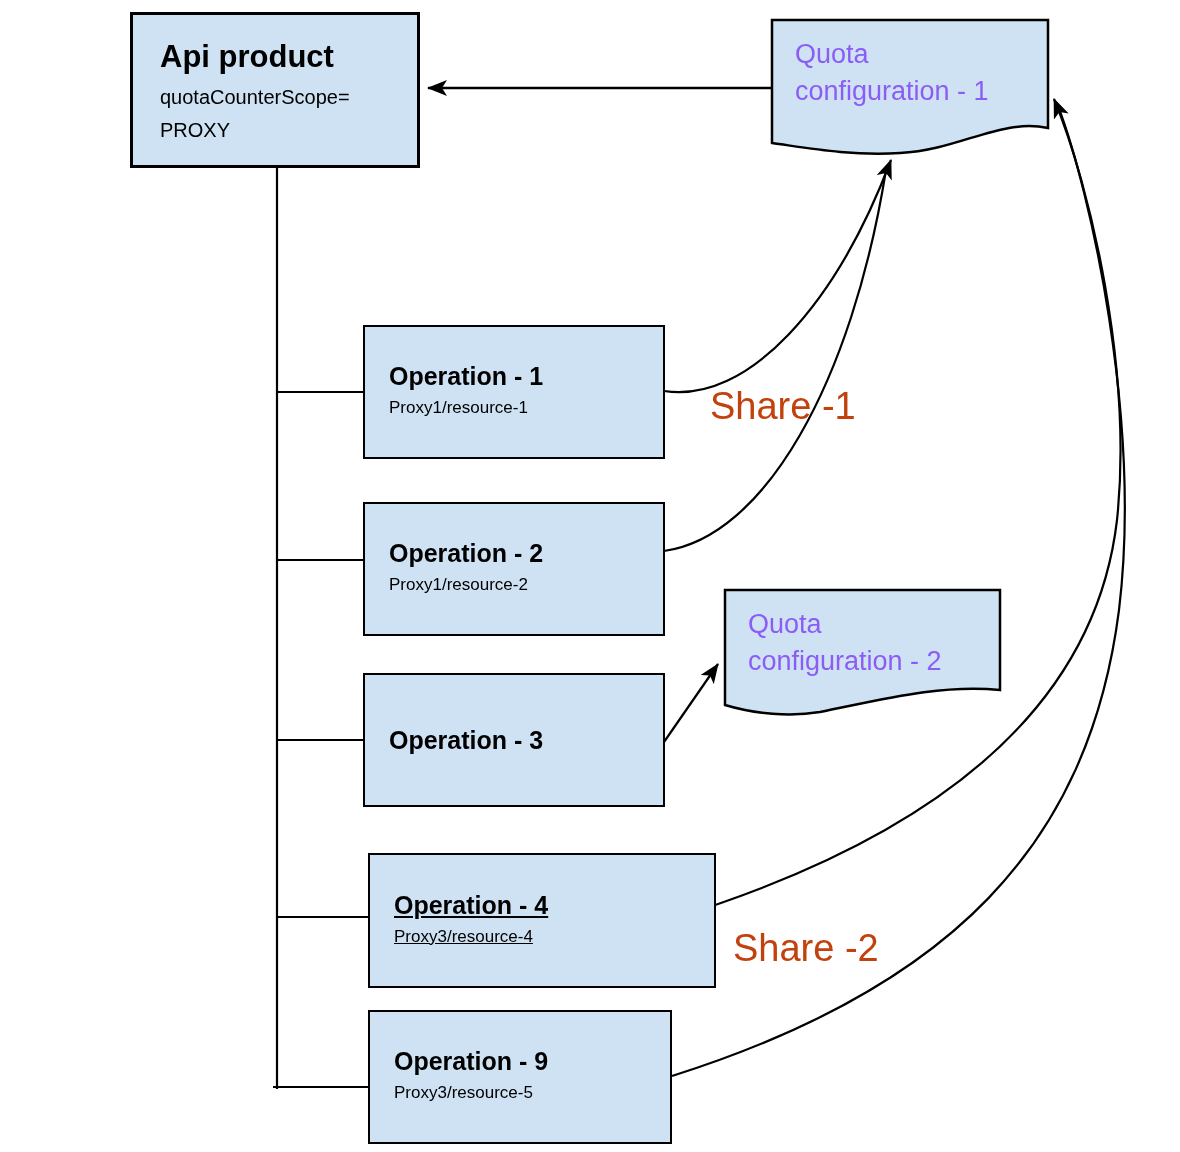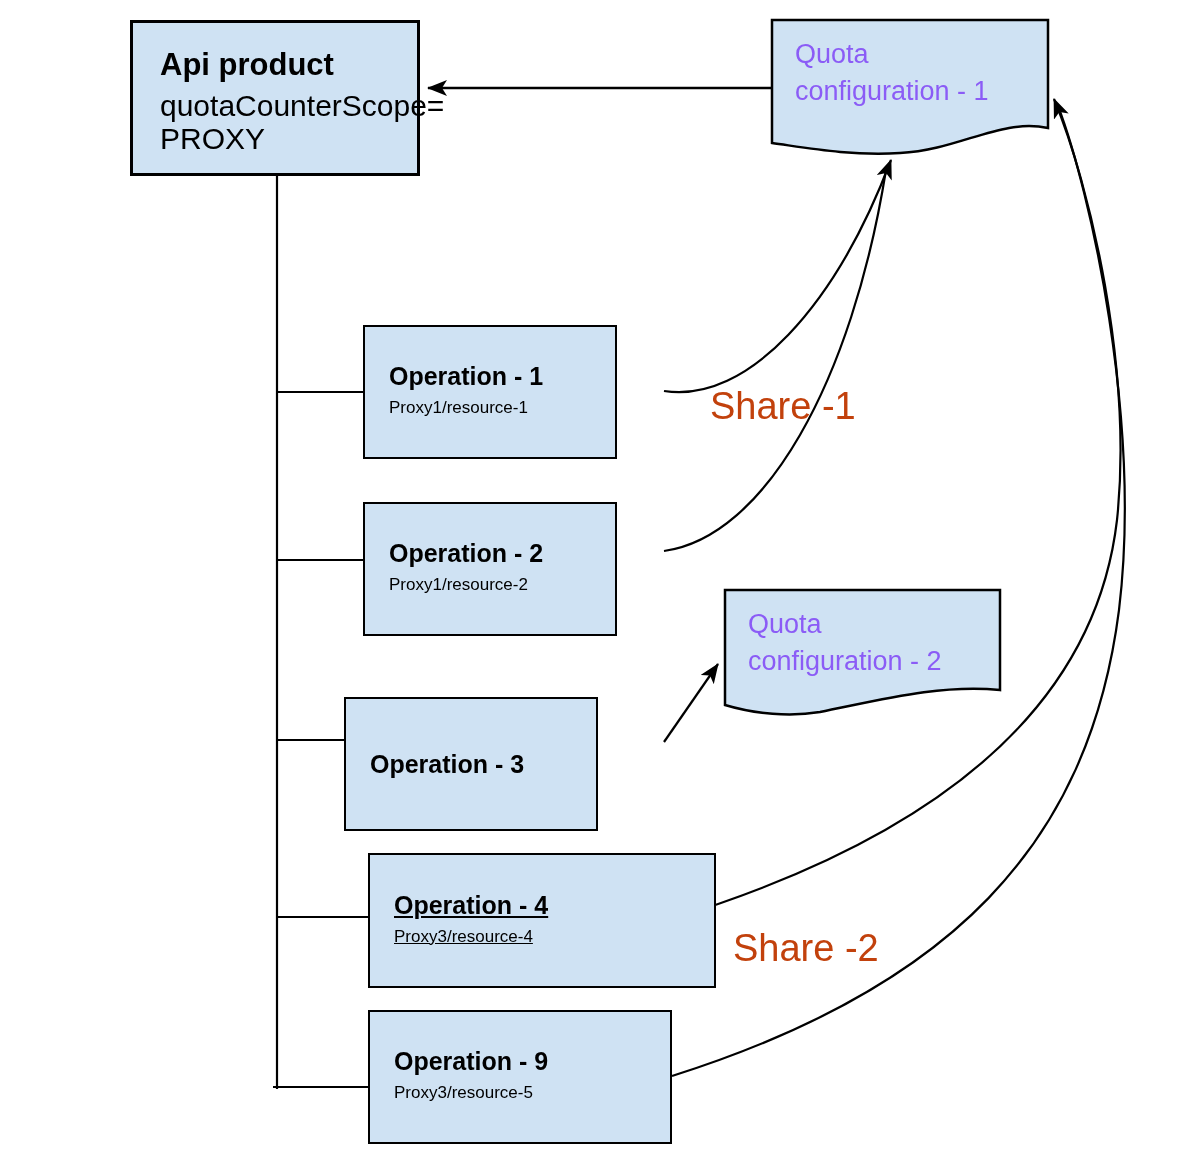--- a/index.html
+++ b/index.html
@@ -25,52 +25,51 @@
     position: absolute;
     box-sizing: border-box;
     background: #cfe2f3;
     border: 3px solid #000000;
     color: #000000;
   }
   .api-box {
     left: 130px; top: 12px;
     width: 290px; height: 156px;
     padding: 24px 10px 0 27px;
-    margin-top: 8px;
   }
   .api-title {
     font-size: 31px;
     font-weight: bold;
     line-height: 36px;
     margin-bottom: 6px;
   }
   .api-sub {
-    font-size: 30px;
+    font-size: 20px;
     line-height: 33px;
   }
   .op-box {
-    width: 254px; height: 134px;
+    width: 302px; height: 134px;
     border-width: 2.5px;
     display: flex;
     flex-direction: column;
     justify-content: center;
     padding-left: 24px;
   }
   .op-title {
     font-size: 25px;
     font-weight: bold;
     line-height: 32px;
   }
   .op-path {
     font-size: 17px;
     line-height: 32px;
   }
   .op1 { left: 363px; top: 325px; }
   .op2 { left: 363px; top: 502px; }
-  .op3 { left: 344px; top: 673px; margin-top: 24px; }
+  .op3 { left: 363px; top: 673px; }
   .op4 { left: 368px; top: 853px; width: 348px; height: 135px; text-decoration: underline; }
   .op5 { left: 368px; top: 1010px; width: 304px; }
   .doc-label {
     position: absolute;
     color: #8b5cf6;
     font-size: 27px;
     line-height: 37px;
   }
   .doc-label-1 { left: 795px; top: 36px; }
   .doc-label-2 { left: 748px; top: 606px; }

